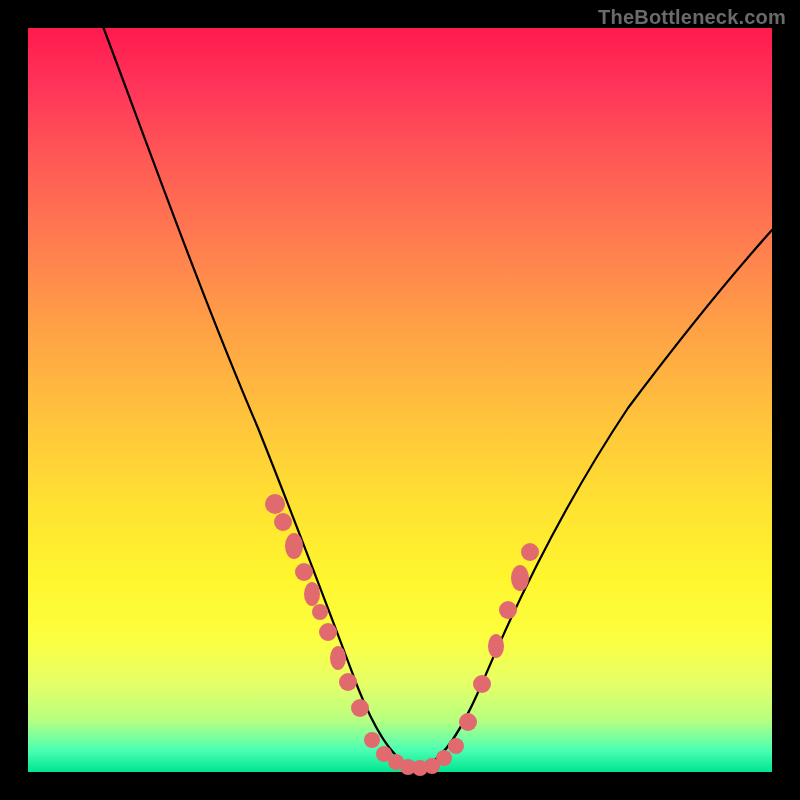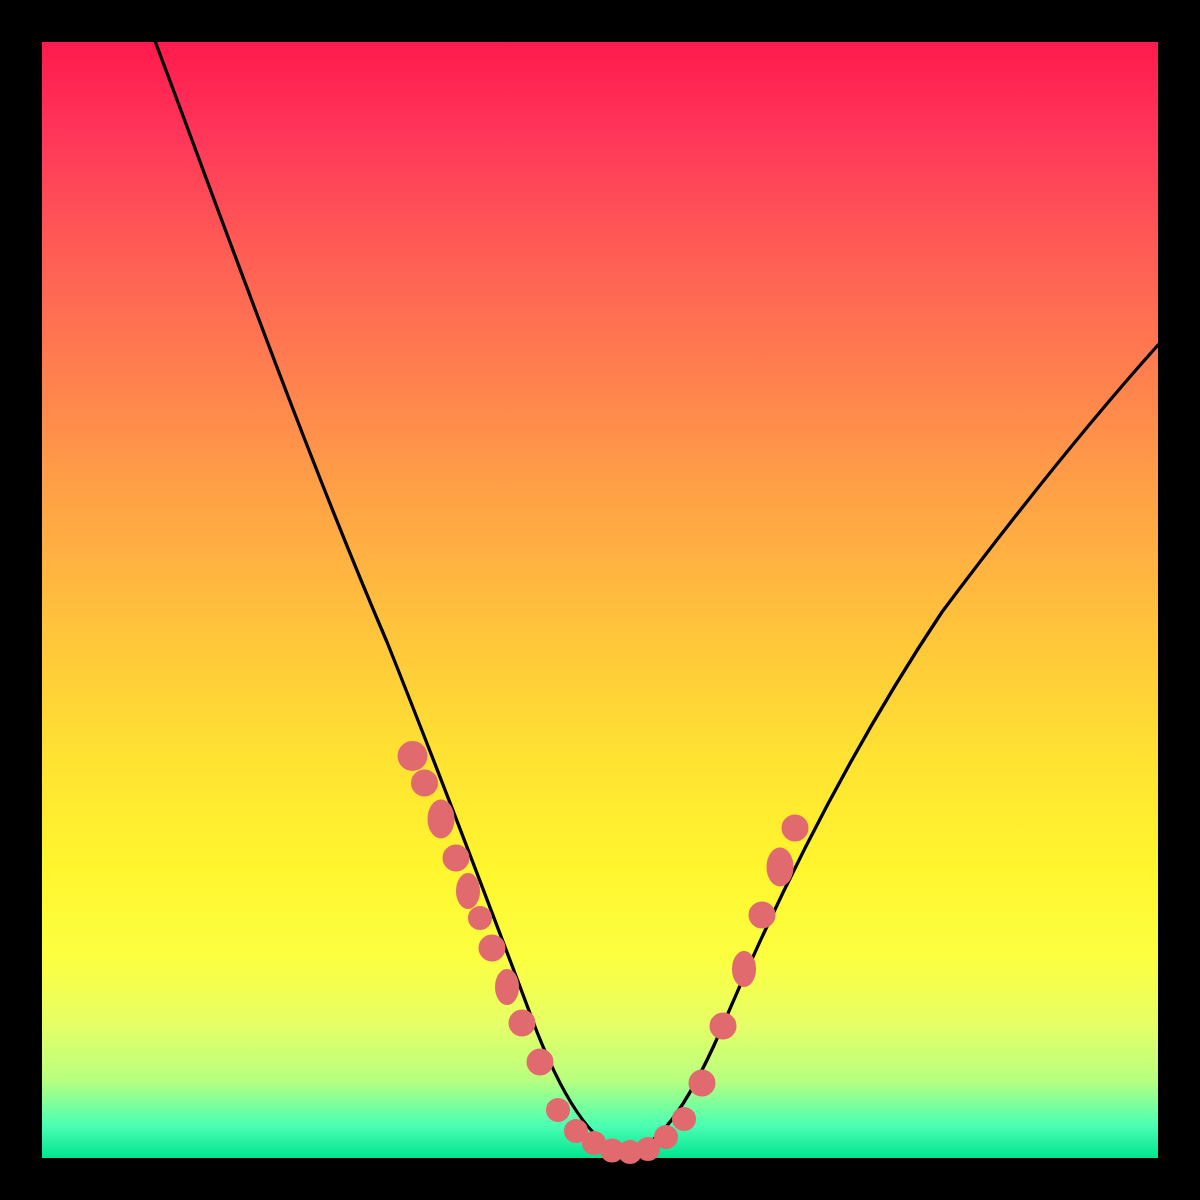--- a/index.html
+++ b/index.html
@@ -102,13 +102,14 @@
 
       <circle class="dot" cx="440" cy="694" r="9"></circle>
       <circle class="dot" cx="454" cy="656" r="9"></circle>
       <ellipse class="dot-oval" cx="468" cy="618" rx="8" ry="12"></ellipse>
       <circle class="dot" cx="480" cy="582" r="9"></circle>
       <ellipse class="dot-oval" cx="492" cy="550" rx="9" ry="13"></ellipse>
       <circle class="dot" cx="502" cy="524" r="9"></circle>
     </svg>
 
   </div>
+  <div class="watermark">TheBottleneck.com</div>
 </div>
 
 </body></html>

